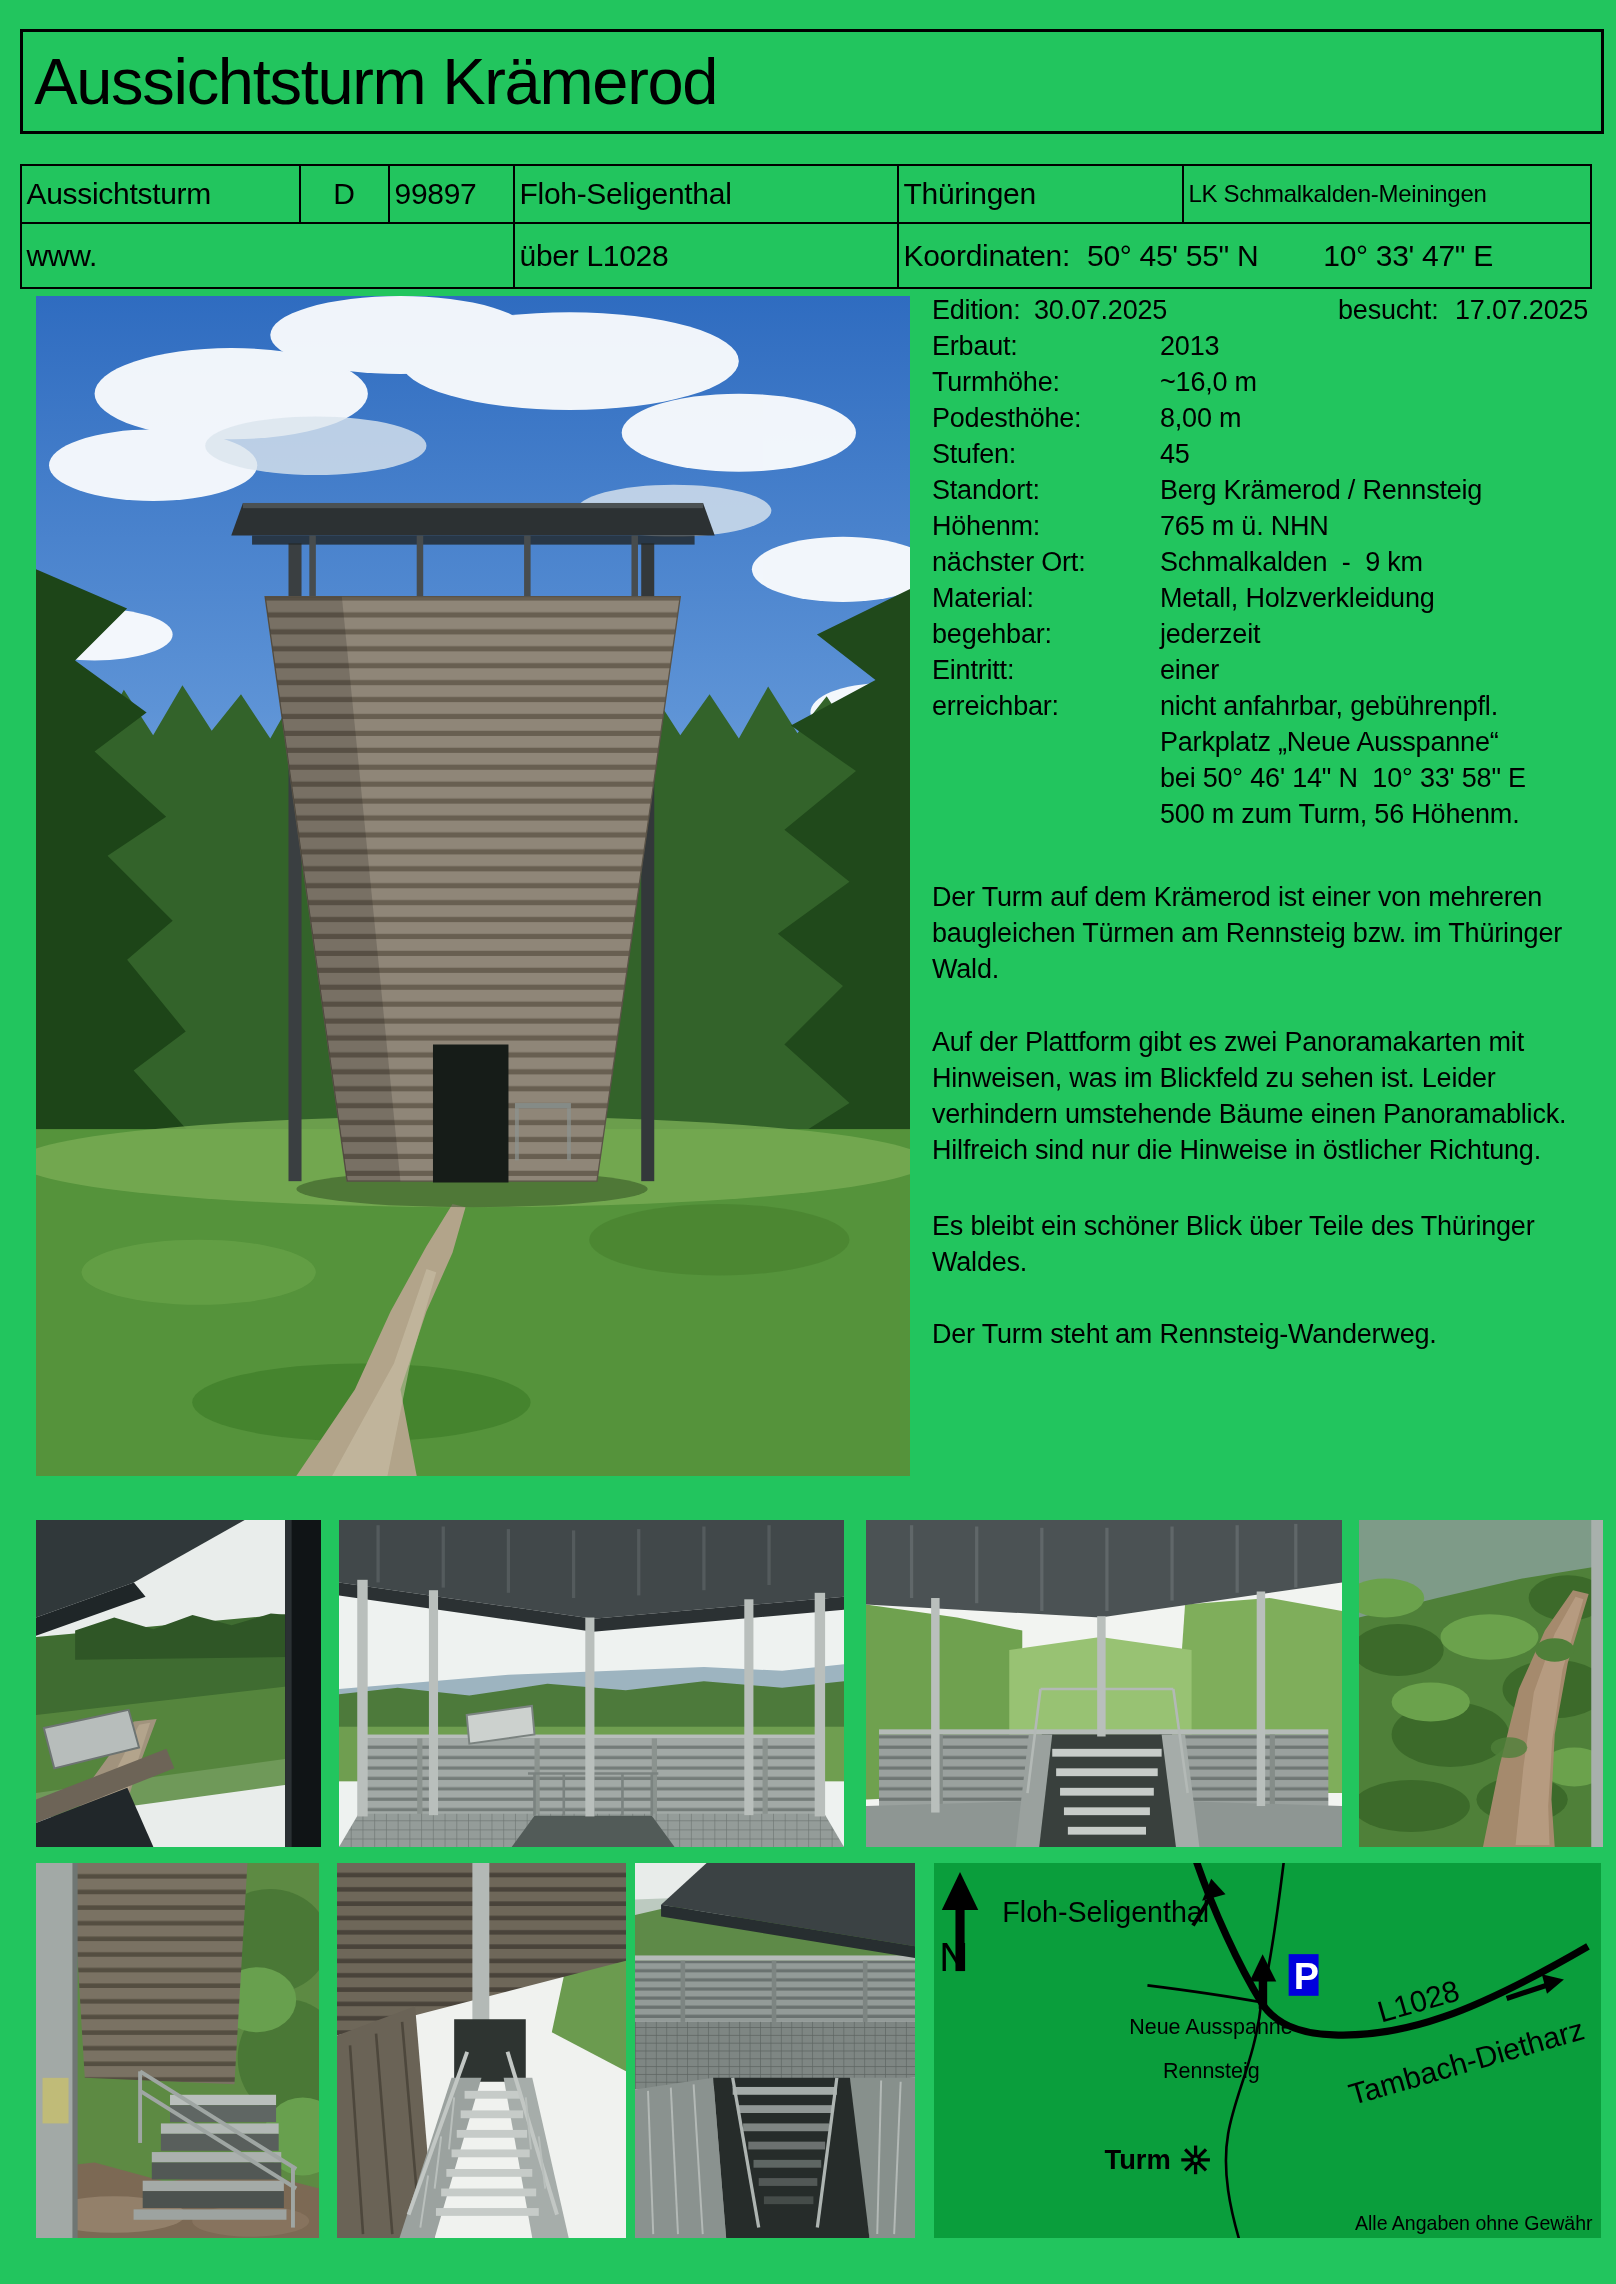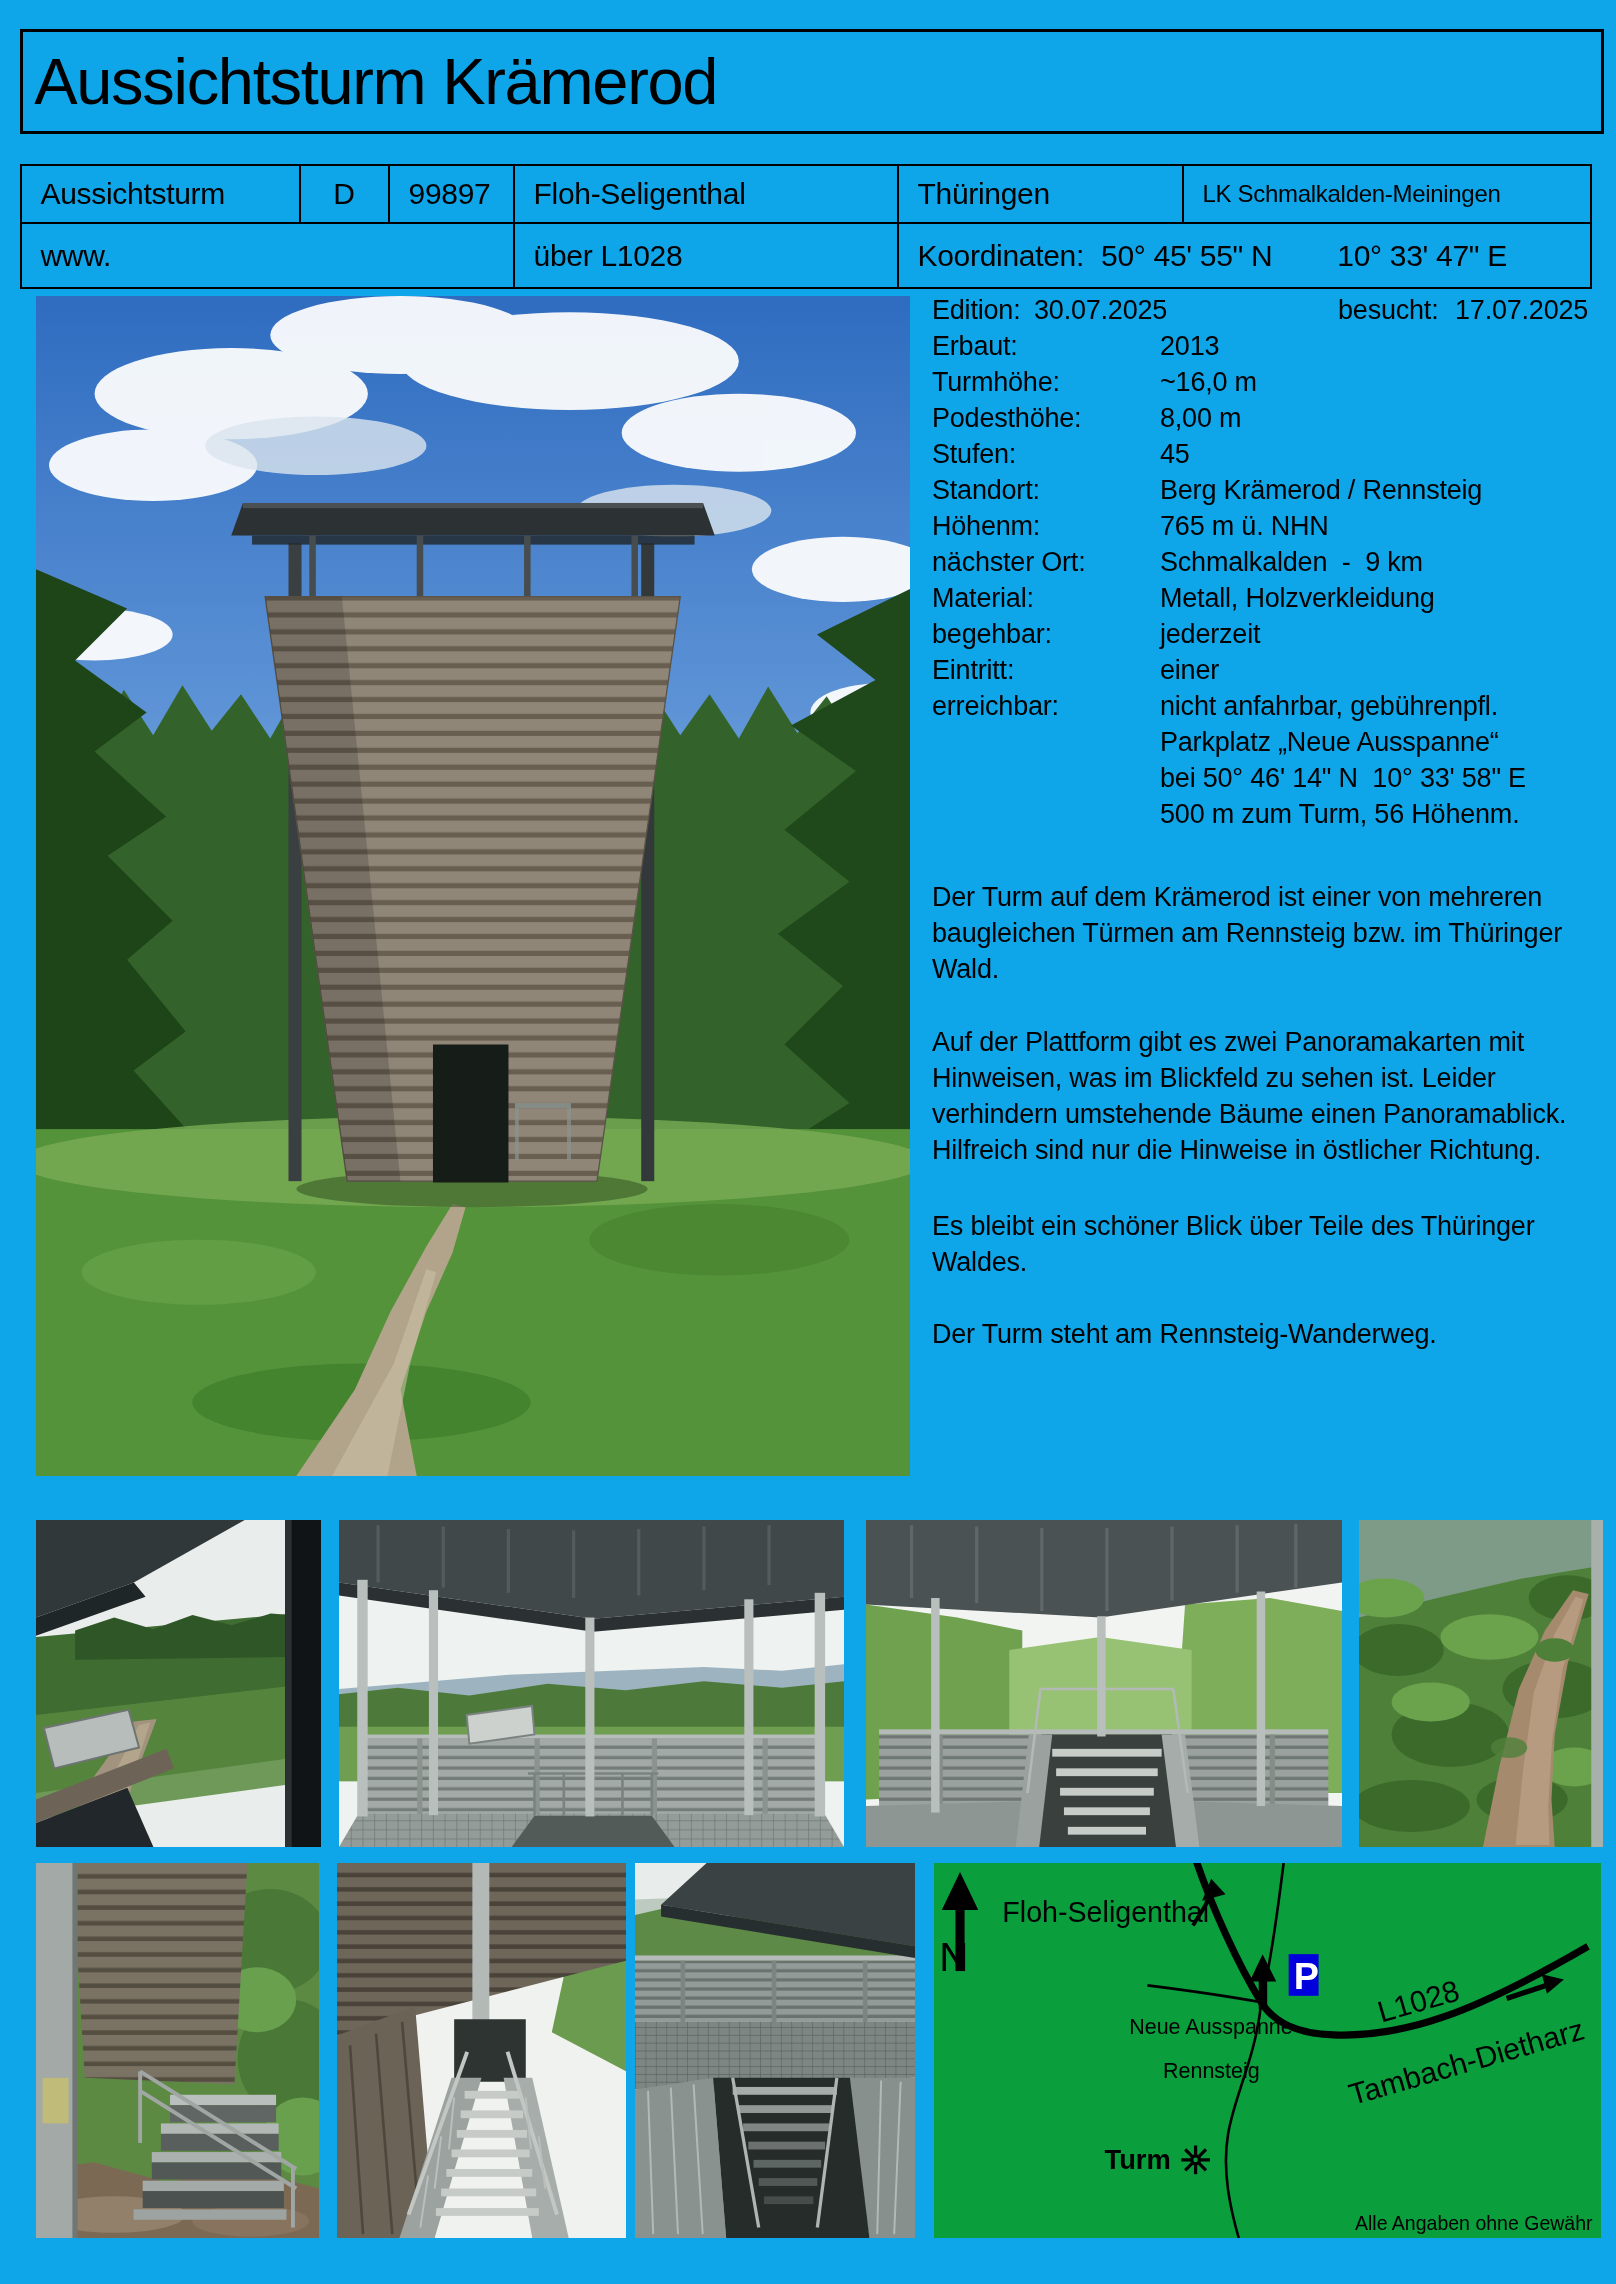--- a/index.html
+++ b/index.html
@@ -1,25 +1,25 @@
 <!DOCTYPE html>
 <html style="font-size:10.4px"><head>
 <meta charset="utf-8">
 <style>
   html,body{margin:0;padding:0;background:#888;}
-  #page{position:relative;width:1616px;height:2284px;background:#0ea5e9;overflow:hidden;
+  #page{position:relative;width:1616px;height:2284px;background:#22c55e;overflow:hidden;
         font-family:"Liberation Sans",sans-serif;color:#000;}
   
   .titlebox{position:absolute;left:19.5px;top:29px;width:1567px;height:99px;border:3.3px solid #000;
             display:flex;align-items:center;padding-left:11.7px;}
   .titlebox span{font-size:65px;letter-spacing:-1.3px;white-space:nowrap;}
   
   .tbl{position:absolute;left:19.5px;top:164px;width:1568px;border:2.6px solid #000;display:grid;
        grid-template-columns:277px 89px 125px 384px 285px 1fr;}
-  .cell{font-size:30px;display:flex;align-items:center;padding-left:19px;letter-spacing:-0.3px;
+  .cell{font-size:30px;display:flex;align-items:center;padding-left:5px;letter-spacing:-0.3px;
         border-left:2.6px solid #000;box-sizing:border-box;overflow:hidden;white-space:nowrap;}
   .r1{height:56px;}
   .r2{height:65px;border-top:2.6px solid #000;}
   .cf{border-left:none;}
   .center{justify-content:center;padding-left:0;}
   .small{font-size:24px;}
   .ksp1{margin-right:17px;} .ksp2{margin-right:65px;}
   
   .rightcol{position:absolute;left:932px;top:292px;width:671px;font-size:27px;line-height:36px;
             letter-spacing:-0.2px;}

